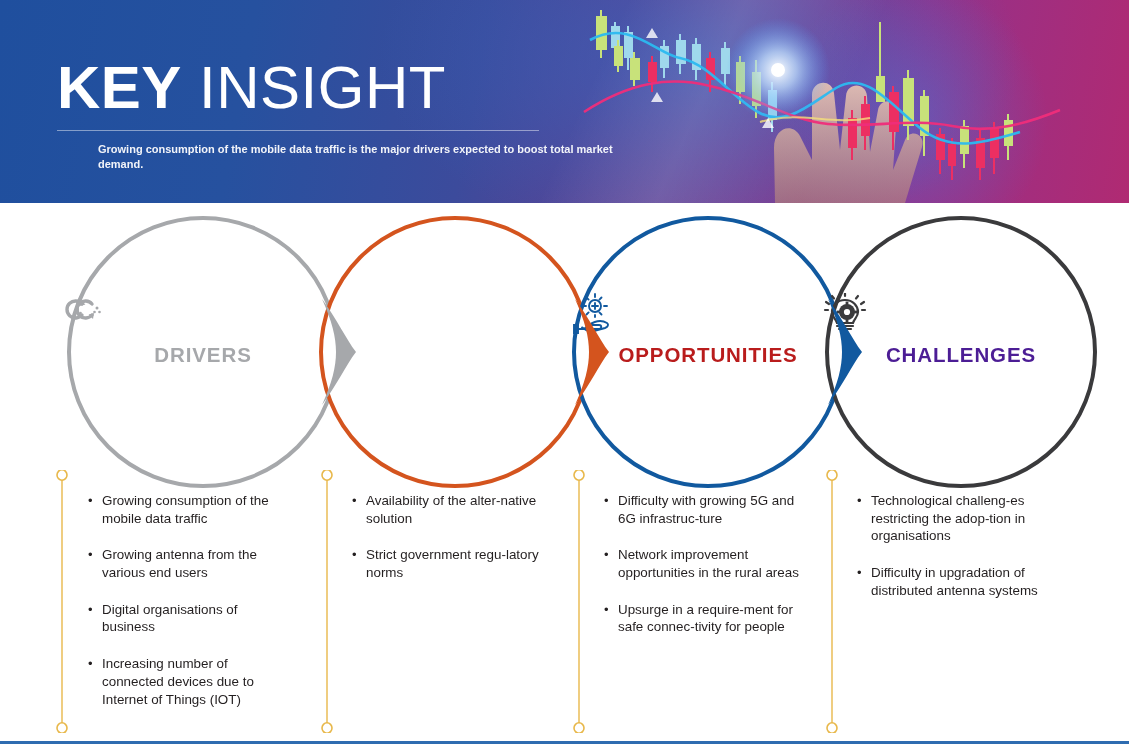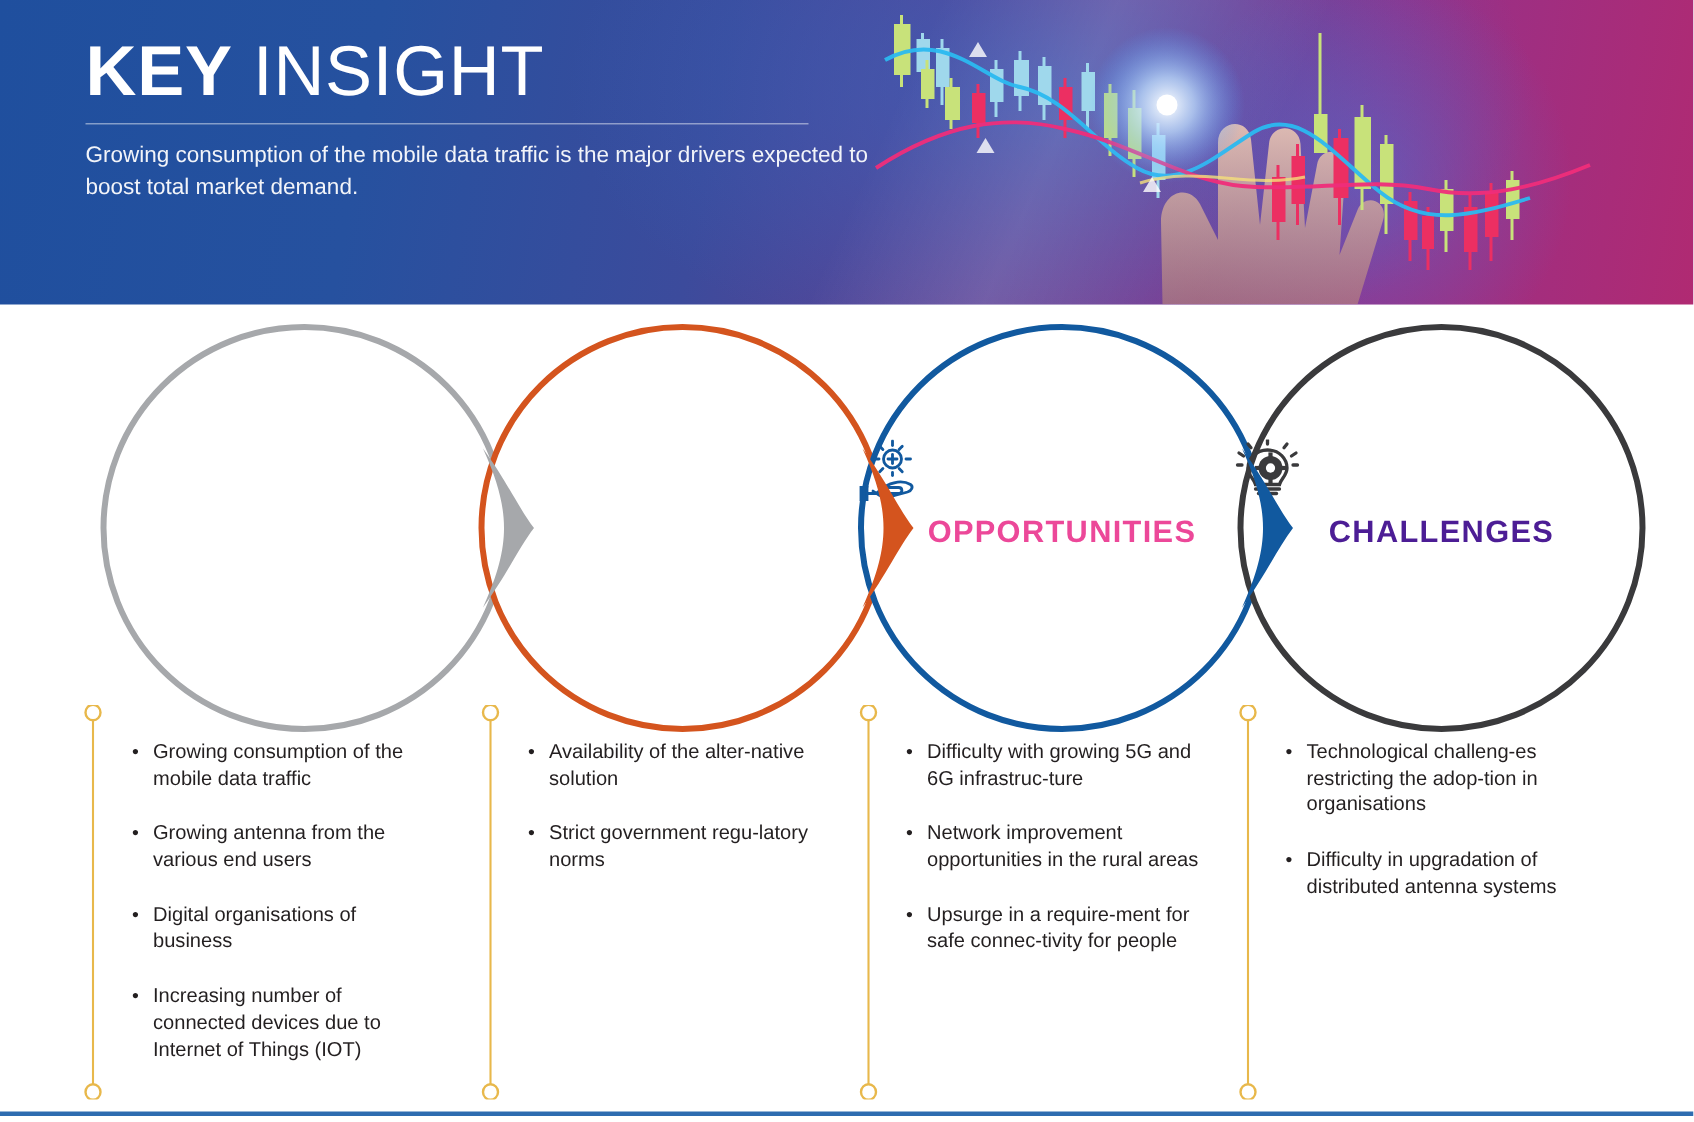--- a/index.html
+++ b/index.html
@@ -27,31 +27,31 @@
   .hdr-sheen {
     position:absolute; left:590px; top:-80px; width:240px; height:380px;
     transform: rotate(24deg);
     background: linear-gradient(90deg, rgba(255,255,255,0) 0%, rgba(255,255,255,.13) 45%, rgba(255,255,255,0) 100%);
     pointer-events:none;
   }
   #header-art { position:absolute; left:560px; top:0; width:569px; height:203px; }
 
   #title-block { position: absolute; left: 57px; top: 22px; width: 560px; }
   #title {
-    font-size: 47px; line-height: 1.05; color: #ffffff;
-    letter-spacing: .5px; white-space: nowrap;
+    font-size: 60px; line-height: 1.05; color: #ffffff;
+    letter-spacing: .5px; white-space: nowrap; margin-top: 34px;
   }
   #title .kw-bold { font-weight: 700; }
   #title .kw-light { font-weight: 300; }
   #title-rule {
     width: 482px; height: 1px; background: rgba(255,255,255,.45); margin-top: 11px;
   }
   #subtitle {
-    margin-top: 11px; color: #f2f4f9; font-size: 15px; line-height: 1.38;
-    font-weight: 400; width: 545px;
+    margin-top: 11px; color: #f2f4f9; font-size: 11px; line-height: 1.38;
+    font-weight: 700; width: 545px; margin-left: 41px;
   }
 
   
   #circle-row { position:absolute; left:0; top:203px; width:1129px; height:300px; }
   .node { position: absolute; top: 0; width: 276px; height: 290px; }
   .node svg { position:absolute; left:0; top:0; }
   .node-inner {
     position: absolute; left: 0; top: 90px; width: 276px;
     display: flex; flex-direction: column; align-items: center;
   }
@@ -187,20 +187,41 @@
       <div id="subtitle">Growing consumption of the mobile data traffic is the major drivers expected to boost total market demand.</div>
     </div>
   </div>
 
   <div id="circle-row">
 
     <div class="node" style="left:65px">
       <svg width="276" height="290" viewBox="0 0 276 290">
         <circle cx="138" cy="149" r="134" fill="#ffffff" stroke="#a6a8ab" stroke-width="4"></circle>
       </svg>
+      <div class="node-inner">
+        <div class="node-icon">
+          <svg width="44" height="32" viewBox="0 0 44 32">
+            <g fill="none" stroke="#a6a8ab" stroke-width="3.4" stroke-linecap="round">
+              <path d="M17 11 A8.5 8.5 0 1 0 17 22"></path>
+              <path d="M27 22 A8.5 8.5 0 1 1 27 11"></path>
+            </g>
+            <path d="M16 7 l4.4 4.4 -5.4 1.6 z" fill="#a6a8ab"></path>
+            <path d="M28 26 l-4.4 -4.4 5.4 -1.6 z" fill="#a6a8ab"></path>
+            <g fill="#a6a8ab">
+              <circle cx="12.5" cy="16.5" r="1.5"></circle>
+                <circle cx="9.5" cy="20" r="1.3"></circle>
+                <circle cx="15.5" cy="20" r="1.3"></circle>
+              <circle cx="32" cy="15" r="1.5"></circle>
+                <circle cx="29.5" cy="19" r="1.3"></circle>
+                <circle cx="34.5" cy="19" r="1.3"></circle>
+            </g>
+          </svg>
+        </div>
+        <div class="node-label" style="color:#a6a8ab">DRIVERS</div>
+      </div>
     </div>
 
     <div class="node" style="left:317px">
       <svg width="276" height="290" viewBox="0 0 276 290">
         <circle cx="138" cy="149" r="134" fill="#ffffff" stroke="#d4541e" stroke-width="4"></circle>
       </svg>
     </div>
 
     <div class="node" style="left:570px">
       <svg width="276" height="290" viewBox="0 0 276 290">
@@ -220,21 +241,21 @@
               <line x1="16.5" y1="21.5" x2="18.6" y2="19.4"></line>
               <line x1="31.5" y1="21.5" x2="29.4" y2="19.4"></line>
               <line x1="22" y1="13" x2="28" y2="13"></line>
               <line x1="25" y1="10" x2="25" y2="16"></line>
               <path d="M6 36 h8 l5 -4 h10 c3 0 3 4 0 4 h-6"></path>
               <path d="M19 32 c6 -4 13 -5 18 -2 2 1.4 1 4 -2 5 l-11 3 c-3 .8 -6 .4 -8 -1 l-4 -2.6"></path>
               <path d="M4 32 h4 v8 h-4 z"></path>
             </g>
           </svg>
         </div>
-        <div class="node-label" style="color:#ec4899">OPPORTUNITIES</div>
+        <div class="node-label" style="color:#b91c1c">OPPORTUNITIES</div>
       </div>
     </div>
 
     <div class="node" style="left:823px">
       <svg width="276" height="290" viewBox="0 0 276 290">
         <circle cx="138" cy="149" r="134" fill="#ffffff" stroke="#3a3a3c" stroke-width="4"></circle>
       </svg>
       <div class="node-inner">
         <div class="node-icon">
           <svg width="44" height="42" viewBox="0 0 44 42">

